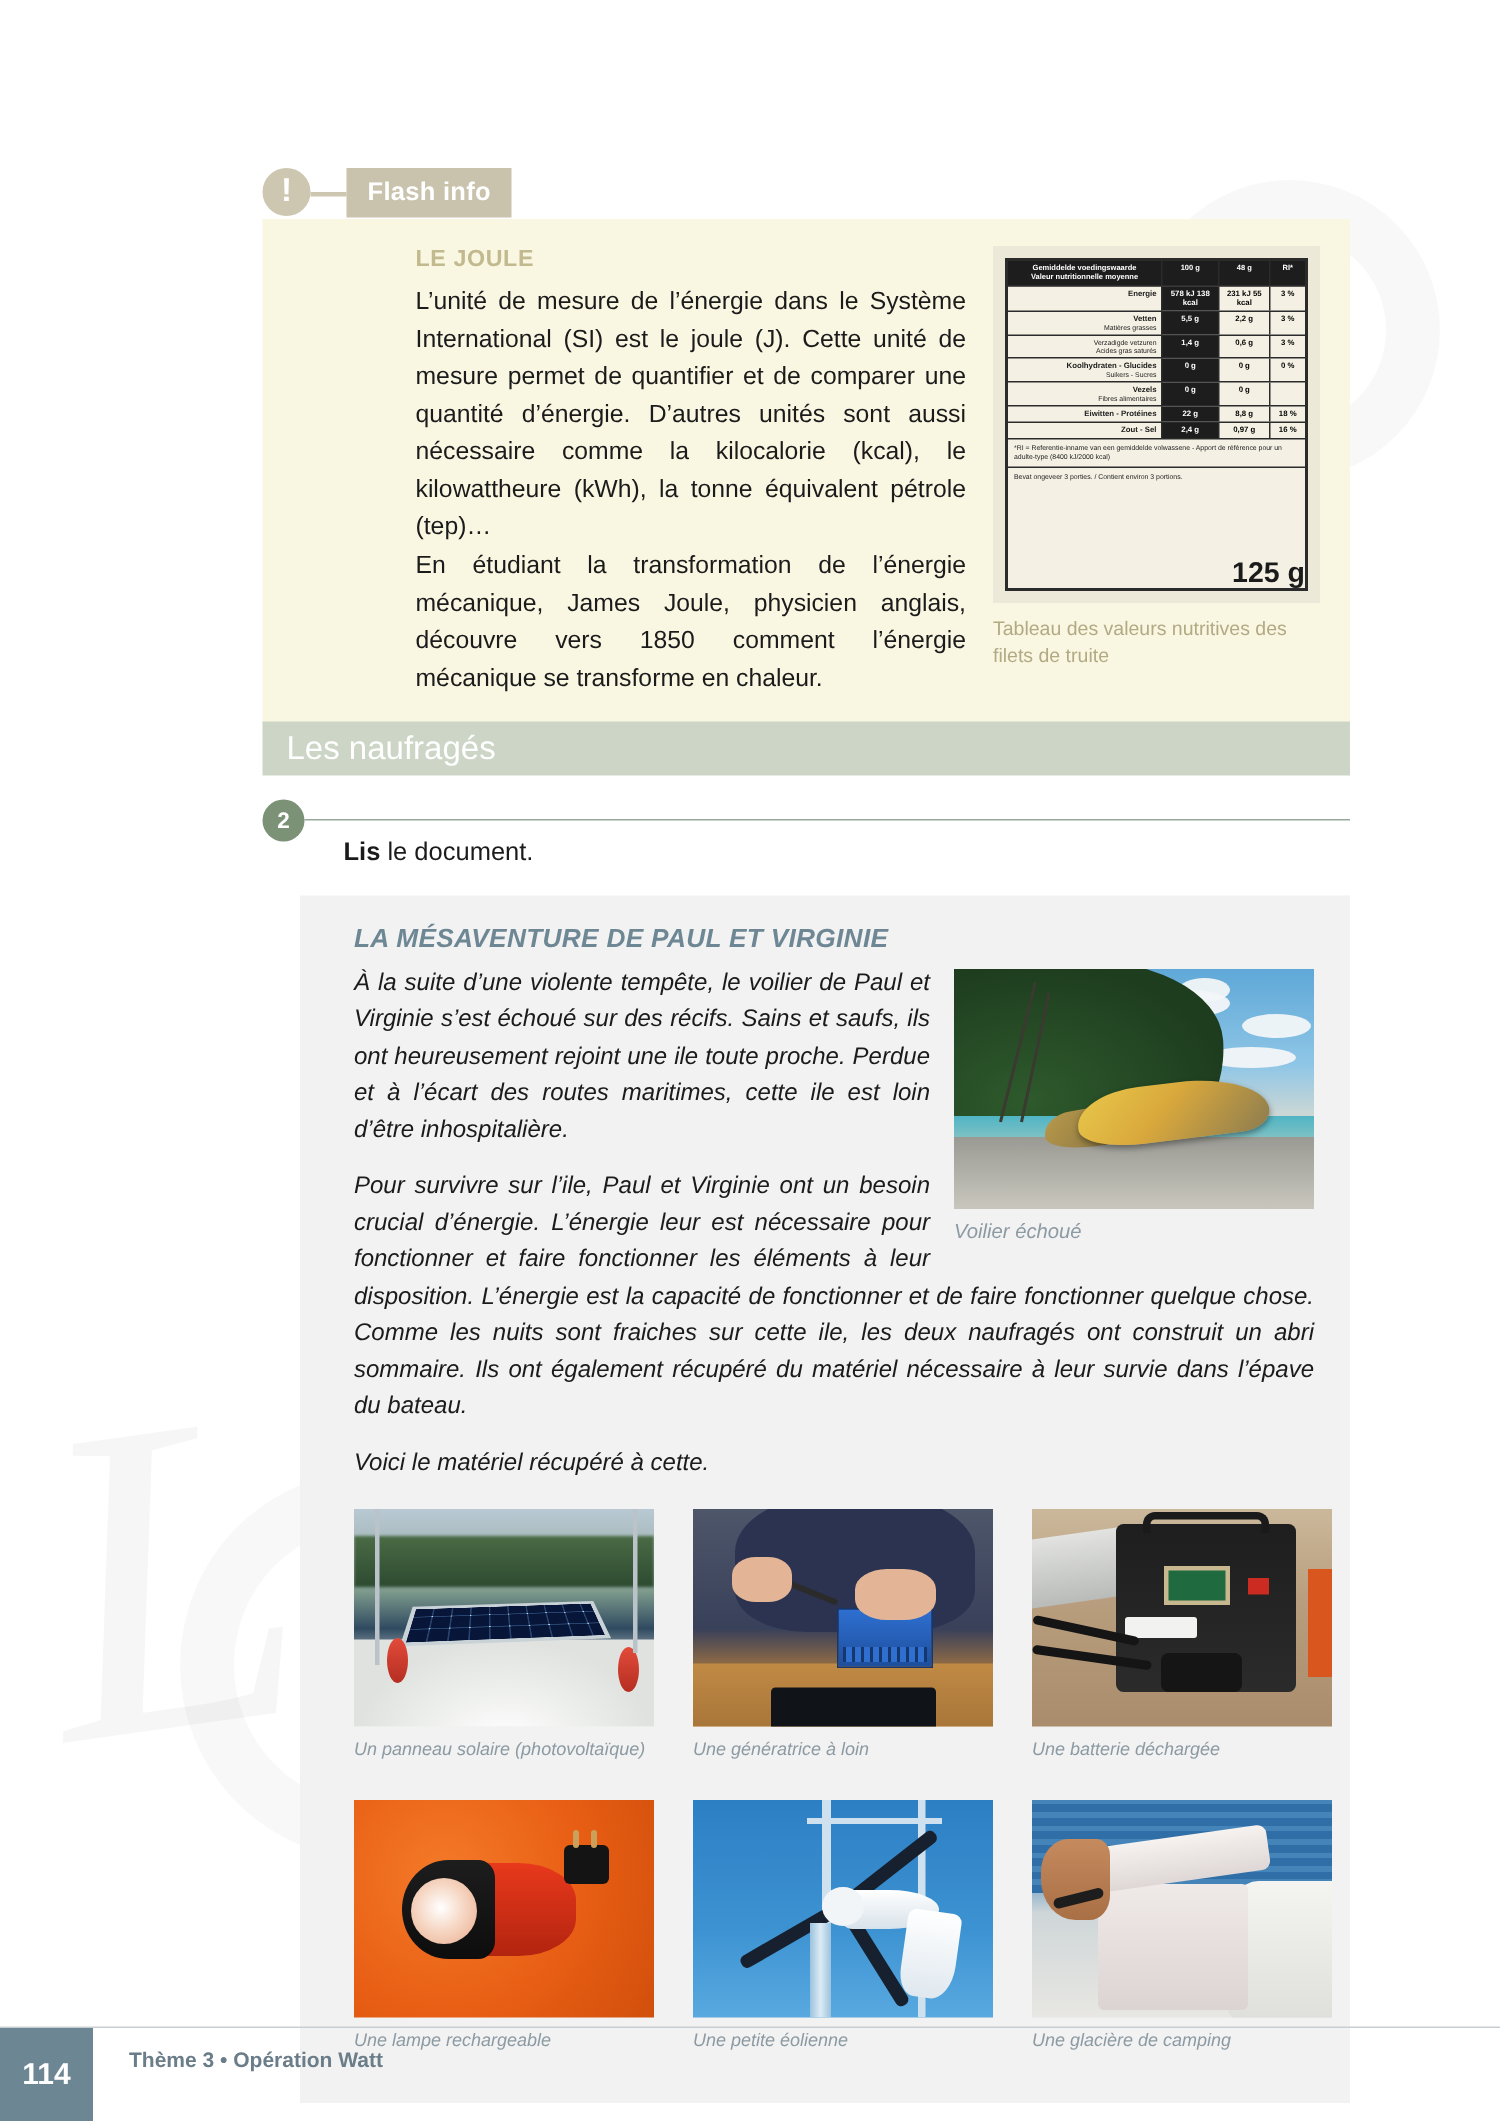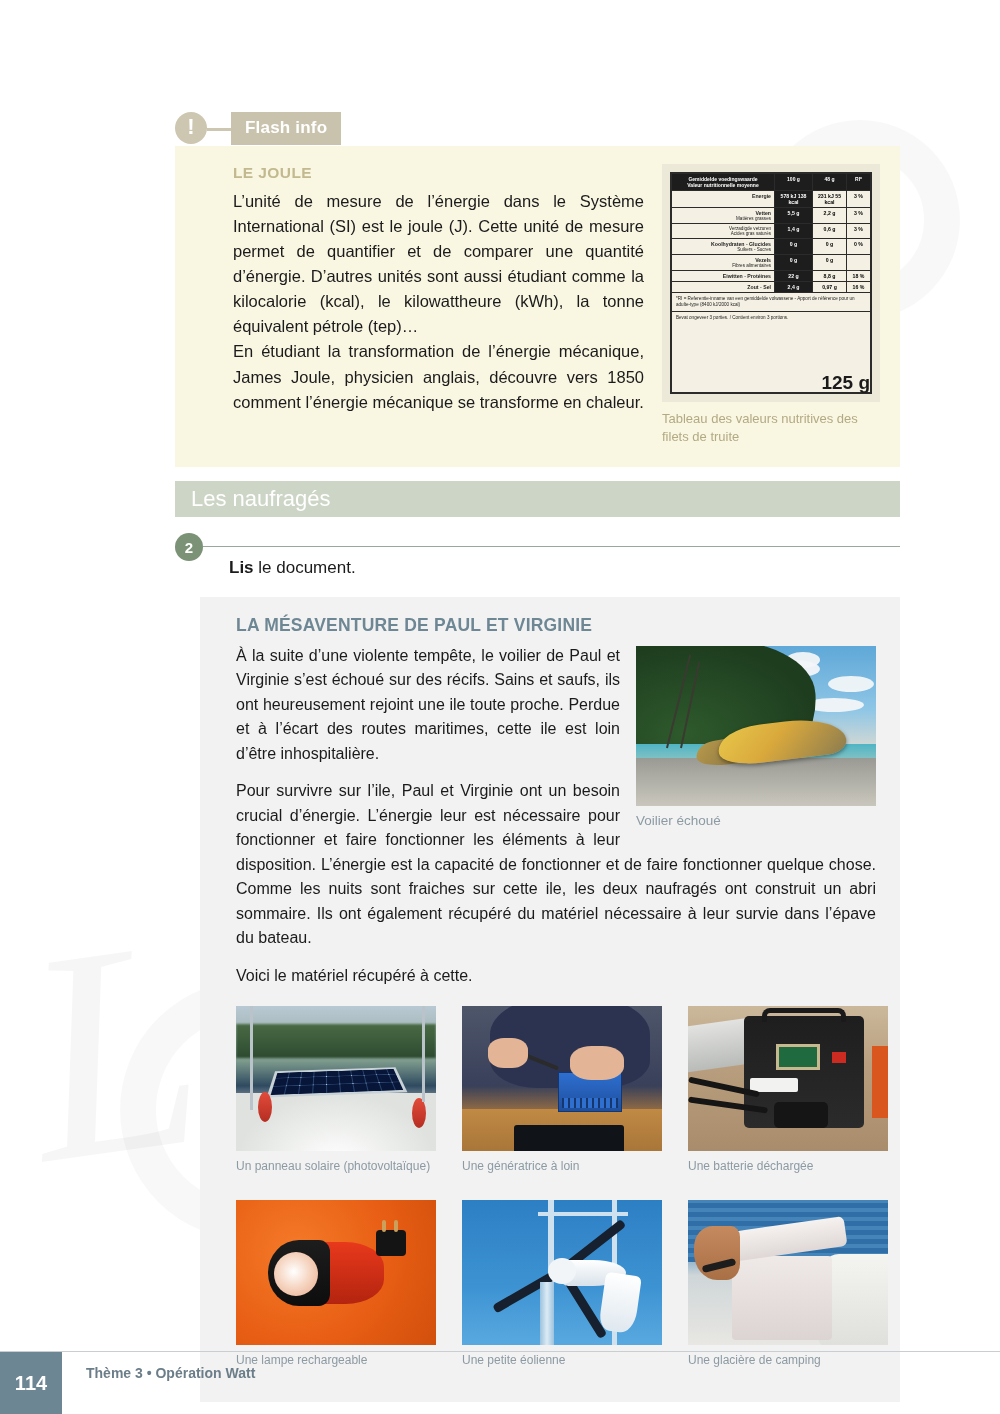--- a/index.html
+++ b/index.html
@@ -60,21 +60,21 @@
     font-size: 17px; font-weight: bold;
     padding: 6px 14px 7px 14px;
     letter-spacing: 0.2px;
   }
   .flash-body {
     background: #f9f6e2;
     padding: 18px 20px 22px 58px;
     min-height: 300px;
     position: relative;
   }
-  .flash-inner { display: flex; gap: 18px; }
+  .flash-inner { display: flex; gap: 18px; margin-left: 44px; }
   .flash-text { width: 425px; }
   .flash-title {
     color: #c2b98f;
     font-size: 15.5px; font-weight: bold;
     letter-spacing: 0.4px;
     margin-bottom: 7px;
   }
   .flash-para {
     font-size: 16.5px;
     line-height: 1.52;
@@ -144,20 +144,21 @@
     position: absolute; left: 54px; top: 25px;
     font-size: 17px; color: #1b1b1b;
   }
   .ex-instr b { font-weight: bold; }
 
   
   .doc-card {
     position: absolute; left: 200px; top: 597px; width: 700px;
     background: #f2f2f2;
     padding: 18px 24px 34px 36px;
+    font-style: italic;
   }
   .doc-title {
     color: #6e8794;
     font-size: 17.5px; font-weight: bold;
     letter-spacing: 0.2px;
     margin-bottom: 8px;
   }
   .doc-flow { position: relative; }
   .doc-photo-float {
     float: right;
@@ -359,21 +360,21 @@
       <div class="excl-circle">
           <span>!</span>
         </div>
       <div class="excl-connector"></div>
       <div class="flash-tab">Flash info</div>
     </div>
     <div class="flash-body">
       <div class="flash-inner">
         <div class="flash-text">
           <div class="flash-title">LE JOULE</div>
-          <p class="flash-para">L’unité de mesure de l’énergie dans le Système International (SI) est le joule (J). Cette unité de mesure permet de quantifier et de comparer une quantité d’énergie. D’autres unités sont aussi étudiant comme la kilocalorie (kcal), le kilowattheure (kWh), la tonne équivalent pétrole (tep)…</p>
+          <p class="flash-para">L’unité de mesure de l’énergie dans le Système International (SI) est le joule (J). Cette unité de mesure permet de quantifier et de comparer une quantité d’énergie. D’autres unités sont aussi nécessaire comme la kilocalorie (kcal), le kilowattheure (kWh), la tonne équivalent pétrole (tep)…</p>
           <p class="flash-para">En étudiant la transformation de l’énergie mécanique, James Joule, physicien anglais, découvre vers 1850 comment l’énergie mécanique se transforme en chaleur.</p>
         </div>
 
         <div class="nutri-block">
           <div class="nutri-img">
             <div class="nutri-table">
               <div class="nr nr-head">
                 <div class="nc-label">
                   <div>Gemiddelde voedingswaarde</div>
                   <div>Valeur nutritionnelle moyenne</div>

